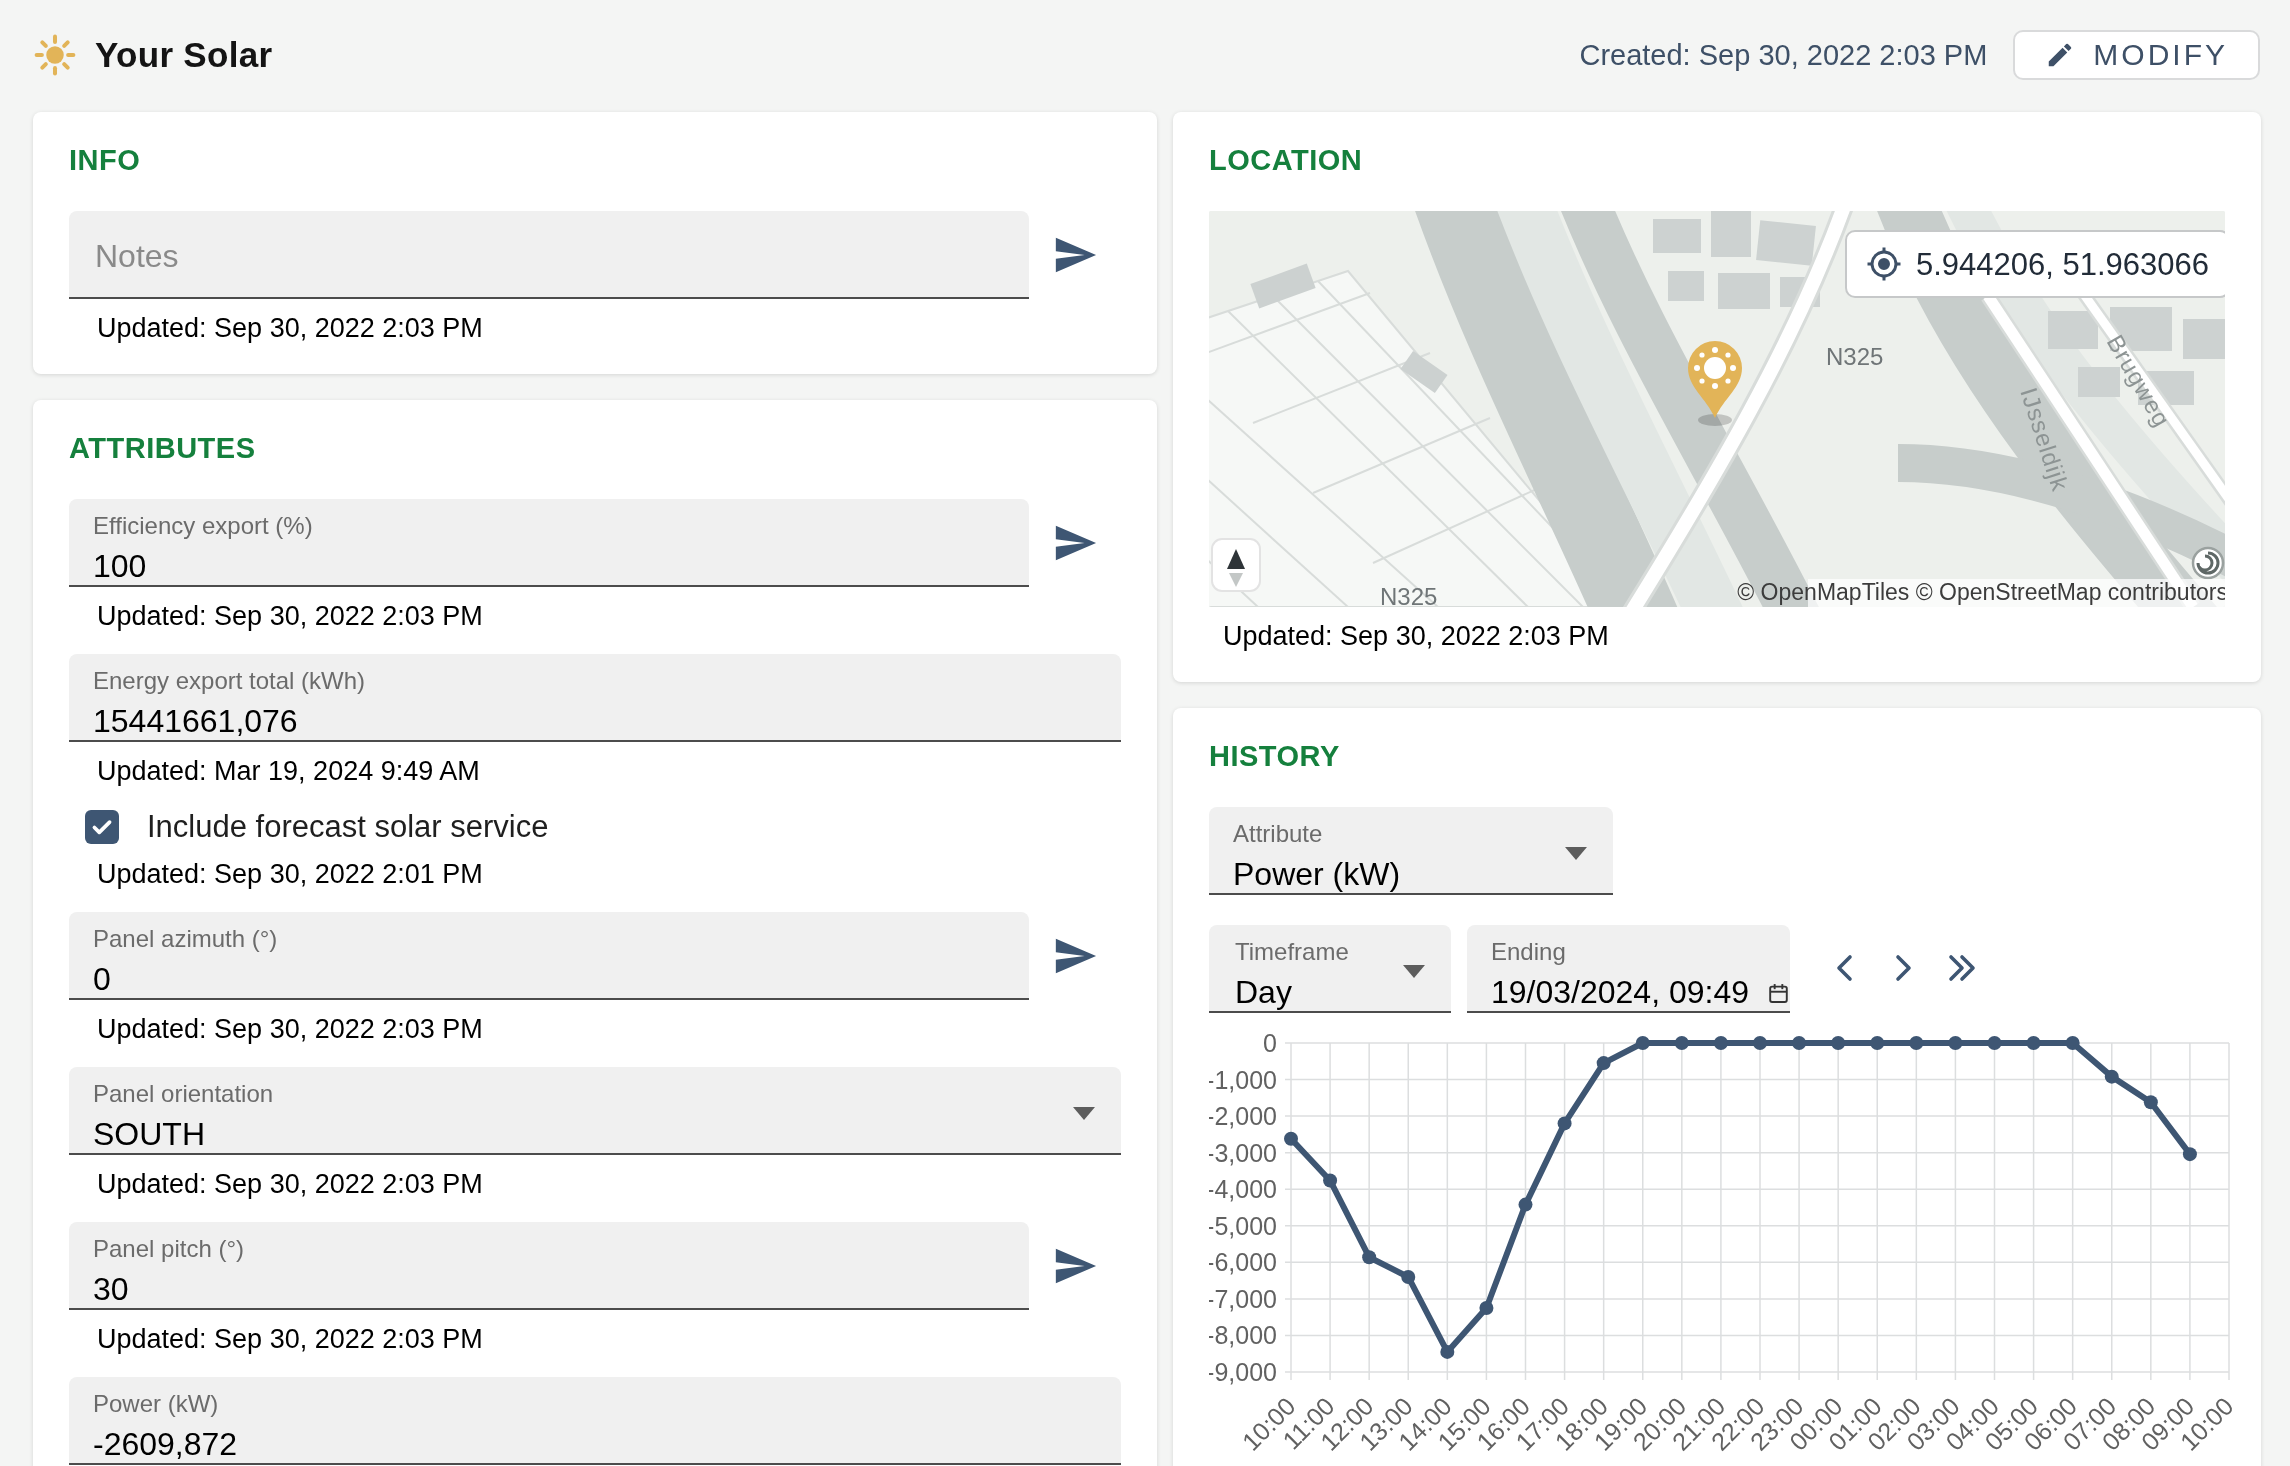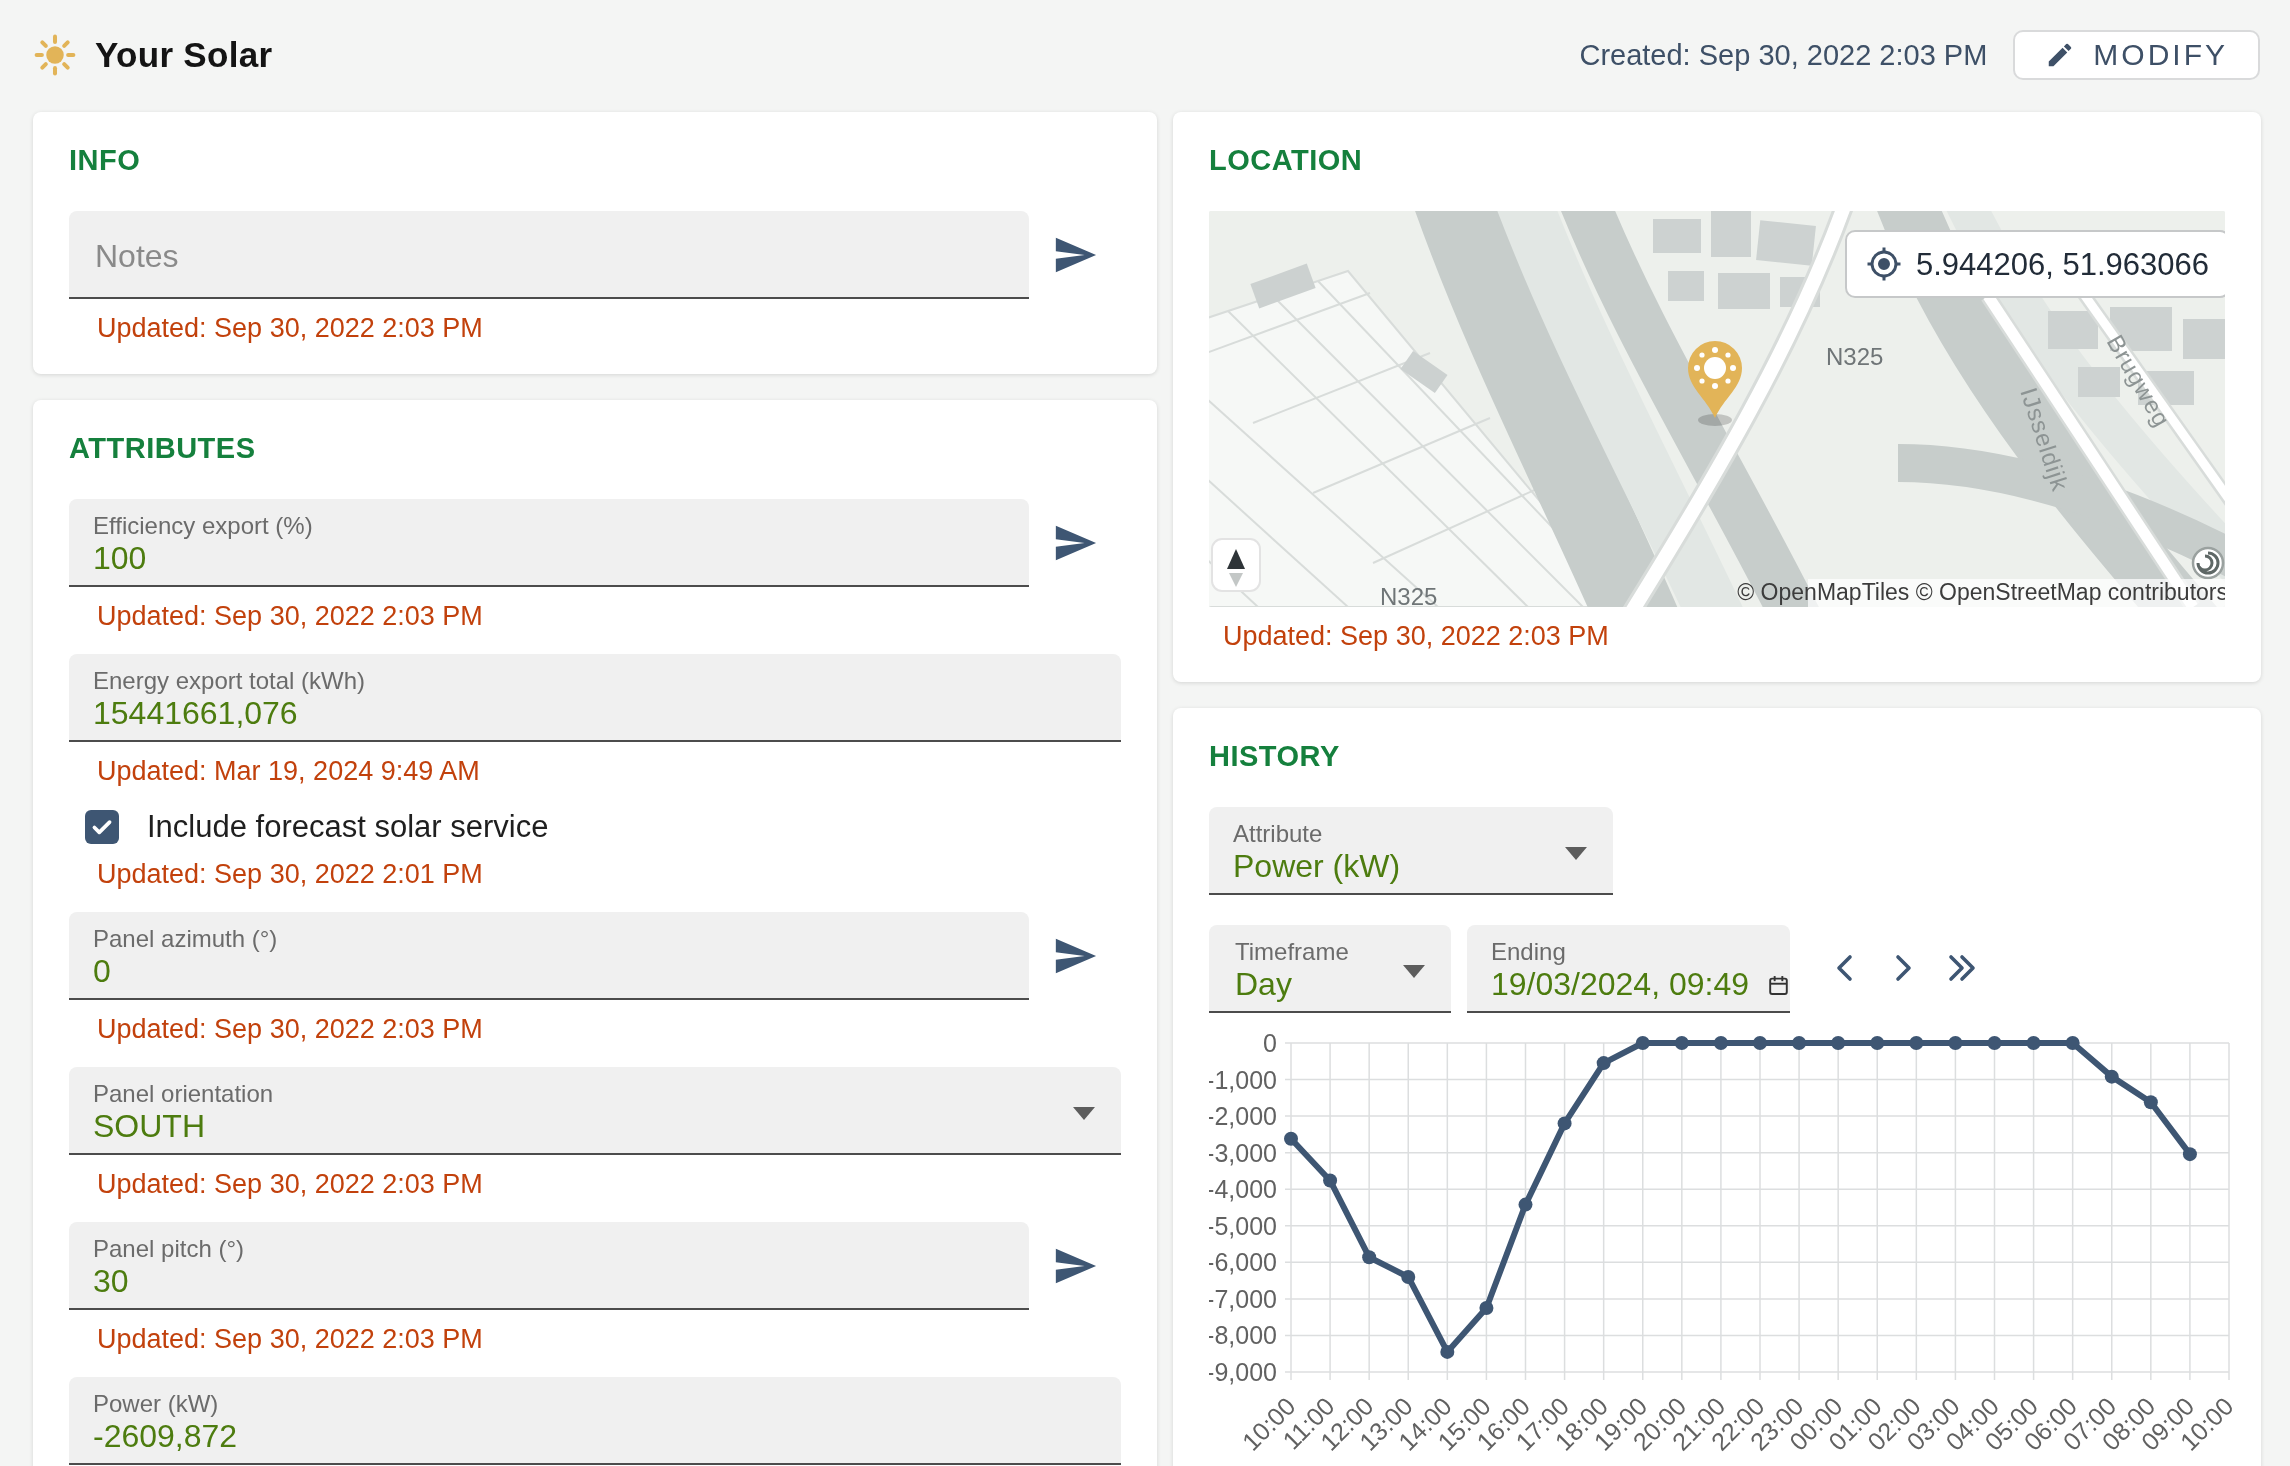--- a/index.html
+++ b/index.html
@@ -29,27 +29,27 @@
   .card { background:#fff; border-radius:8px; box-shadow:0 1px 4px rgba(0,0,0,.13);
     padding:28px 36px 30px; margin-bottom:26px; box-sizing:border-box; }
   .card-heading { font-size:29px; font-weight:bold; letter-spacing:.5px; color:#15803d; margin:4px 0 34px; }
 
   
   .field-row { display:flex; align-items:center; }
   .field { position:relative; flex:1; height:88px; background:#f0f0f0;
     border-radius:8px 8px 0 0; border-bottom:2px solid #4c4c4c;
     padding:13px 0 0 24px; box-sizing:border-box; }
   .f-label { font-size:24px; color:#6b6b6b; }
-  .f-value { font-size:32px; color:#4d7c0f; white-space:nowrap; }
+  .f-value { font-size:32px; color:#000000; margin-top:8px; white-space:nowrap; }
   .caret { position:absolute; right:26px; top:40px; width:0; height:0;
     border-left:11px solid transparent; border-right:11px solid transparent; border-top:13px solid #5d5d5d; }
   .send-btn { width:92px; flex:none; background:none; border:none; padding:0;
     display:flex; justify-content:center; align-items:center; cursor:pointer; }
   .send-btn svg { width:46px; height:46px; fill:#3e5673; }
-  .updated { font-size:27px; color:#c2410c; margin:14px 0 0 28px; }
+  .updated { font-size:27px; color:#000000; margin:14px 0 0 28px; }
   .group { margin-bottom:22px; }
   .field.notes { display:flex; align-items:center; padding-top:4px; }
   .notes-input { width:95%; background:transparent; border:none; outline:none;
     font-size:32px; font-family:inherit; color:#1b1b1b; }
   .notes-input::placeholder { color:#8a8a8a; }
 
   
   .cb-row { display:flex; align-items:center; margin:12px 0 4px 16px; }
   .cb { width:34px; height:34px; background:#3e5673; border-radius:6px; flex:none;
     display:flex; align-items:center; justify-content:center; cursor:pointer; }

